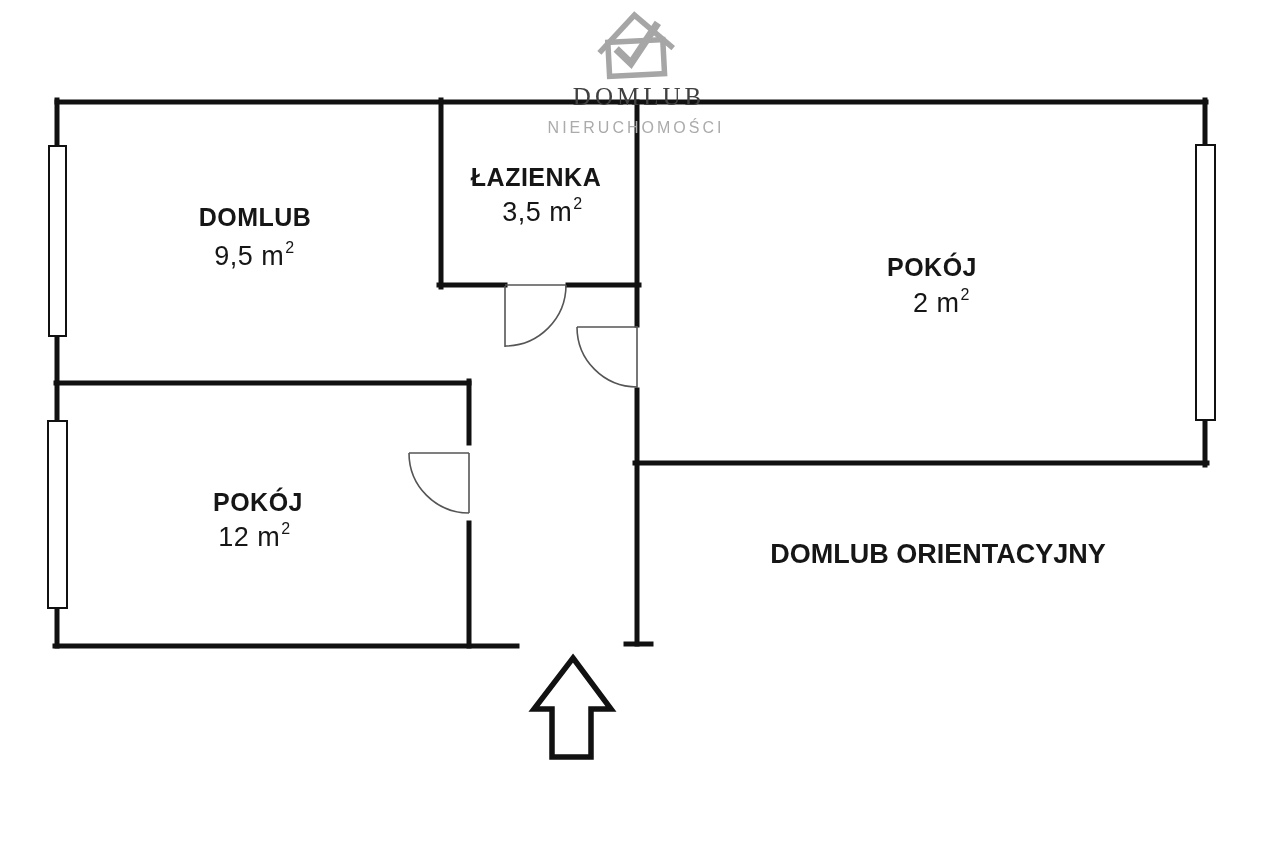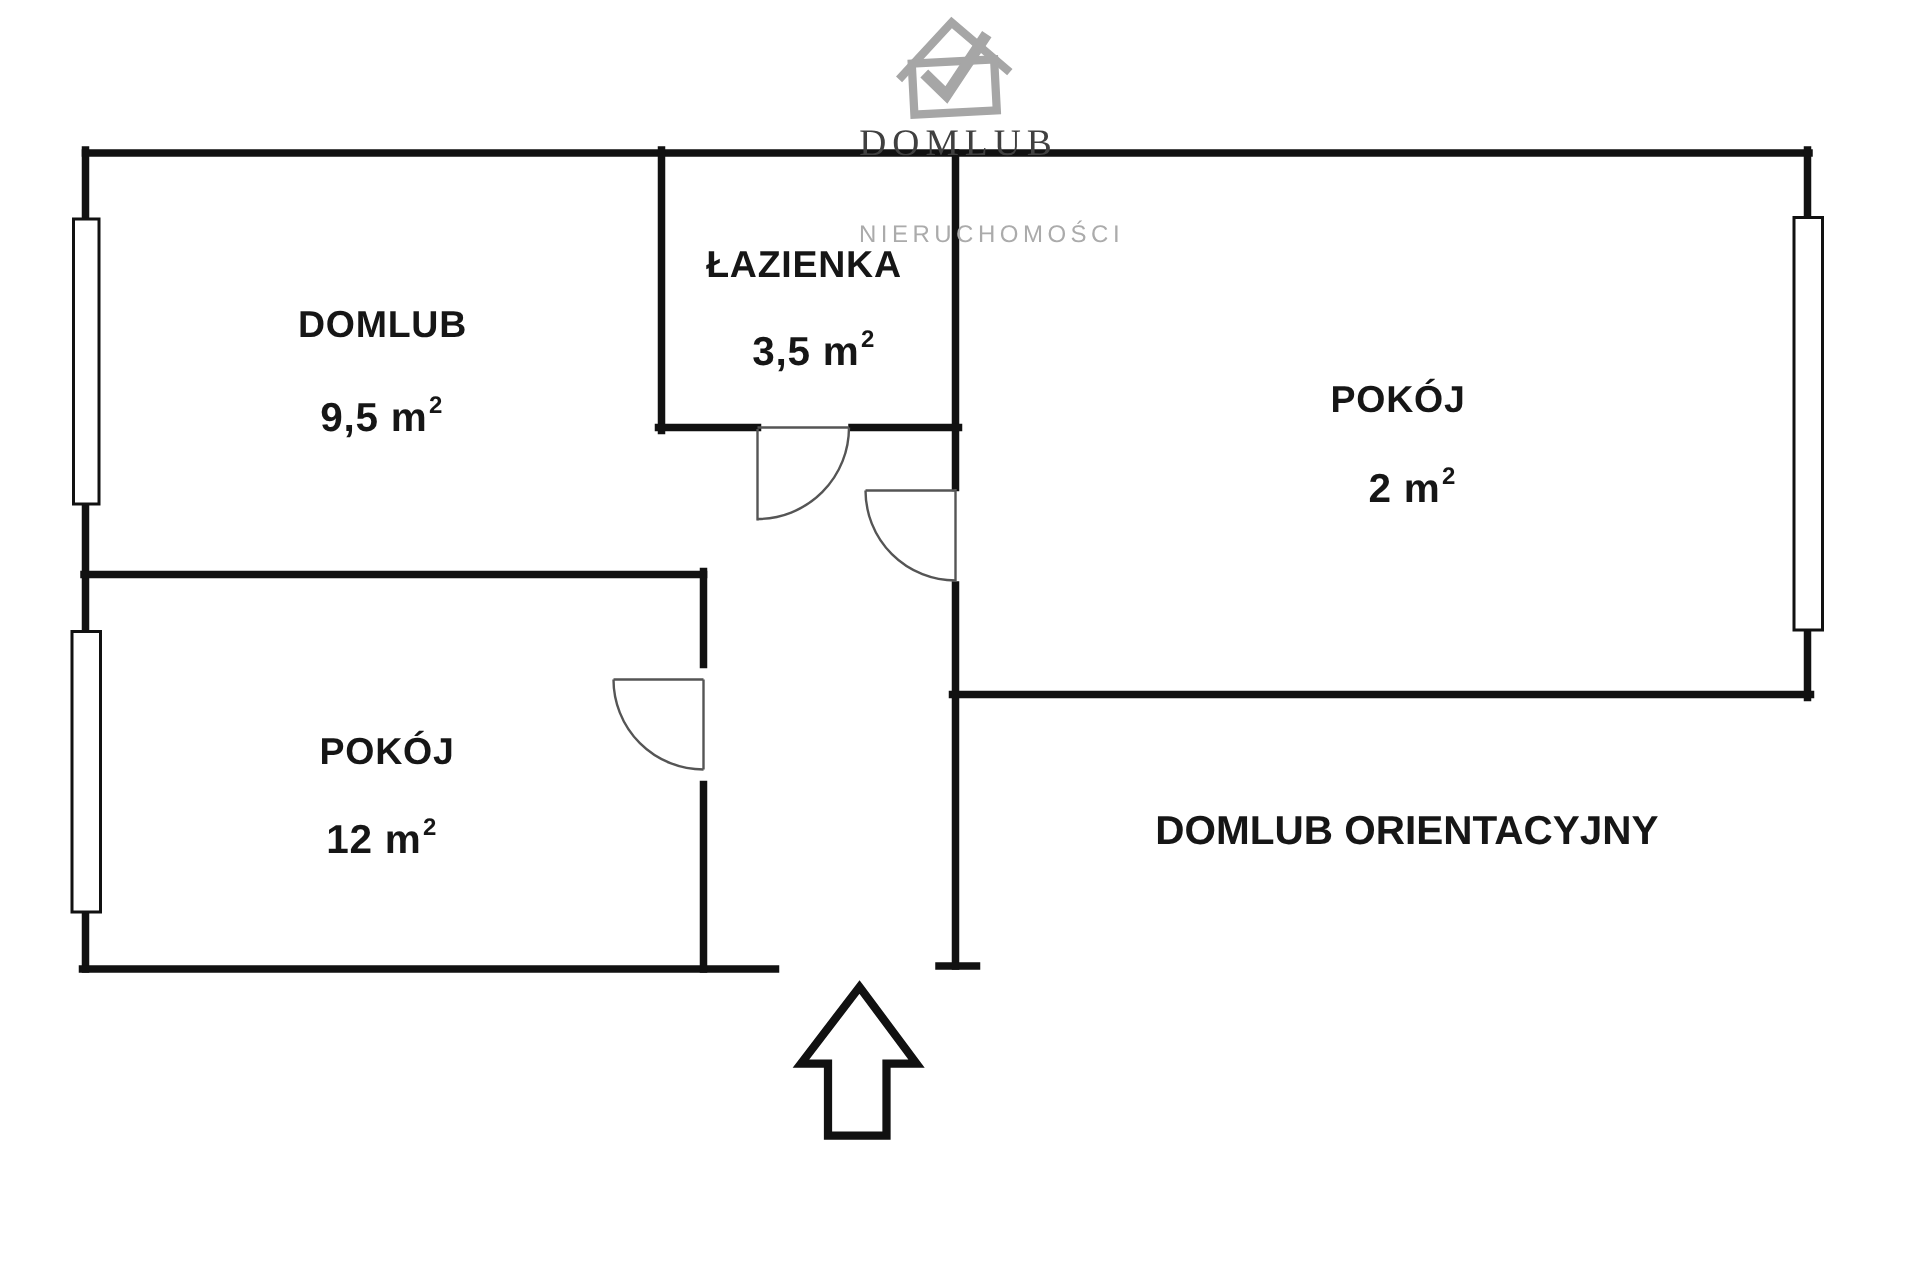--- a/index.html
+++ b/index.html
@@ -24,24 +24,23 @@
     text-align:center;
     white-space:nowrap;
     line-height:1;
   }
   .room-name{
     font-weight:bold;
     font-size:25px;
     letter-spacing:0.5px;
   }
   .room-area{
-    font-weight:bold;
+    font-weight:normal;
     font-size:27px;
     letter-spacing:0.5px;
-    margin-top:23px;
   }
   .room-area sup{
     font-size:16px;
     position:relative;
     top:-2px;
     left:1px;
   }
   .caption{
     font-weight:bold;
     font-size:27px;
@@ -117,21 +116,21 @@
     <polygon points="573,658 611,709 591,709 591,757 552,757 552,709 534,709" fill="#ffffff" stroke="#111111" stroke-width="5.5" stroke-linejoin="miter"></polygon>
 
     <g transform="rotate(-3 636 45)" stroke="#a6a6a6" fill="none">
       <path d="M599,51 L636,15 L673,50" stroke-width="5.5" stroke-linejoin="miter"></path>
       <rect x="608" y="41" width="55" height="34" stroke-width="5.5"></rect>
       <path d="M616,48 L630,63 L659,24" stroke-width="7.5" stroke-linecap="butt"></path>
     </g>
   </svg>
 
   <div class="label logo-title" style="left:639px;top:96px;">DOMLUB</div>
-  <div class="label logo-subtitle" style="left:661px;top:128px;margin-top:29px;">NIERUCHOMOŚCI</div>
+  <div class="label logo-subtitle" style="left:636px;top:128px;">NIERUCHOMOŚCI</div>
 
   <div class="label room-name" style="left:255px;top:217px;">DOMLUB</div>
   <div class="label room-area" style="left:254px;top:256px;">
     <span>9,5 m</span><sup>2</sup>
   </div>
 
   <div class="label room-name" style="left:536px;top:177px;">ŁAZIENKA</div>
   <div class="label room-area" style="left:542px;top:212px;">
     <span>3,5 m</span><sup>2</sup>
   </div>

